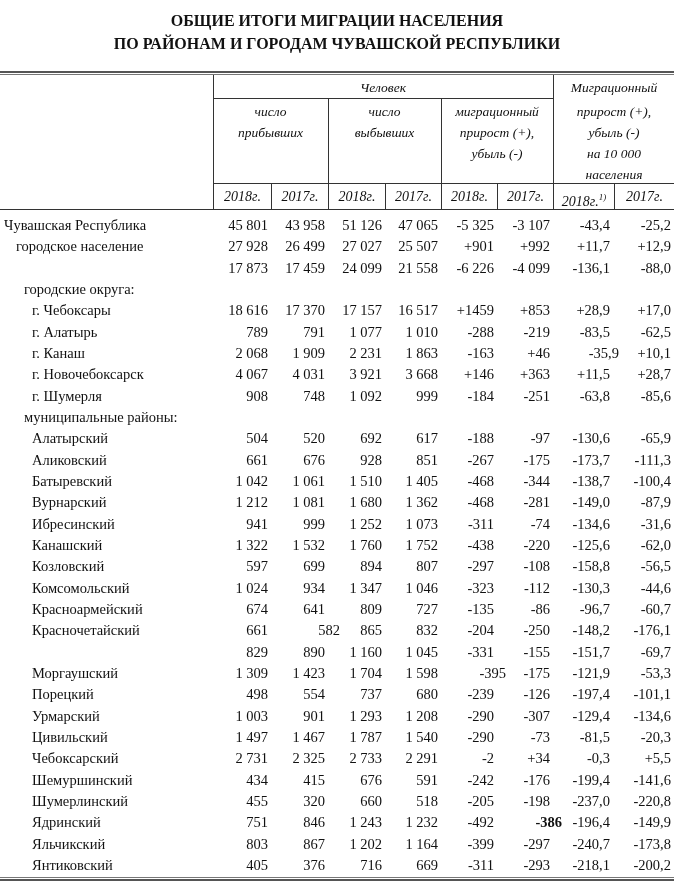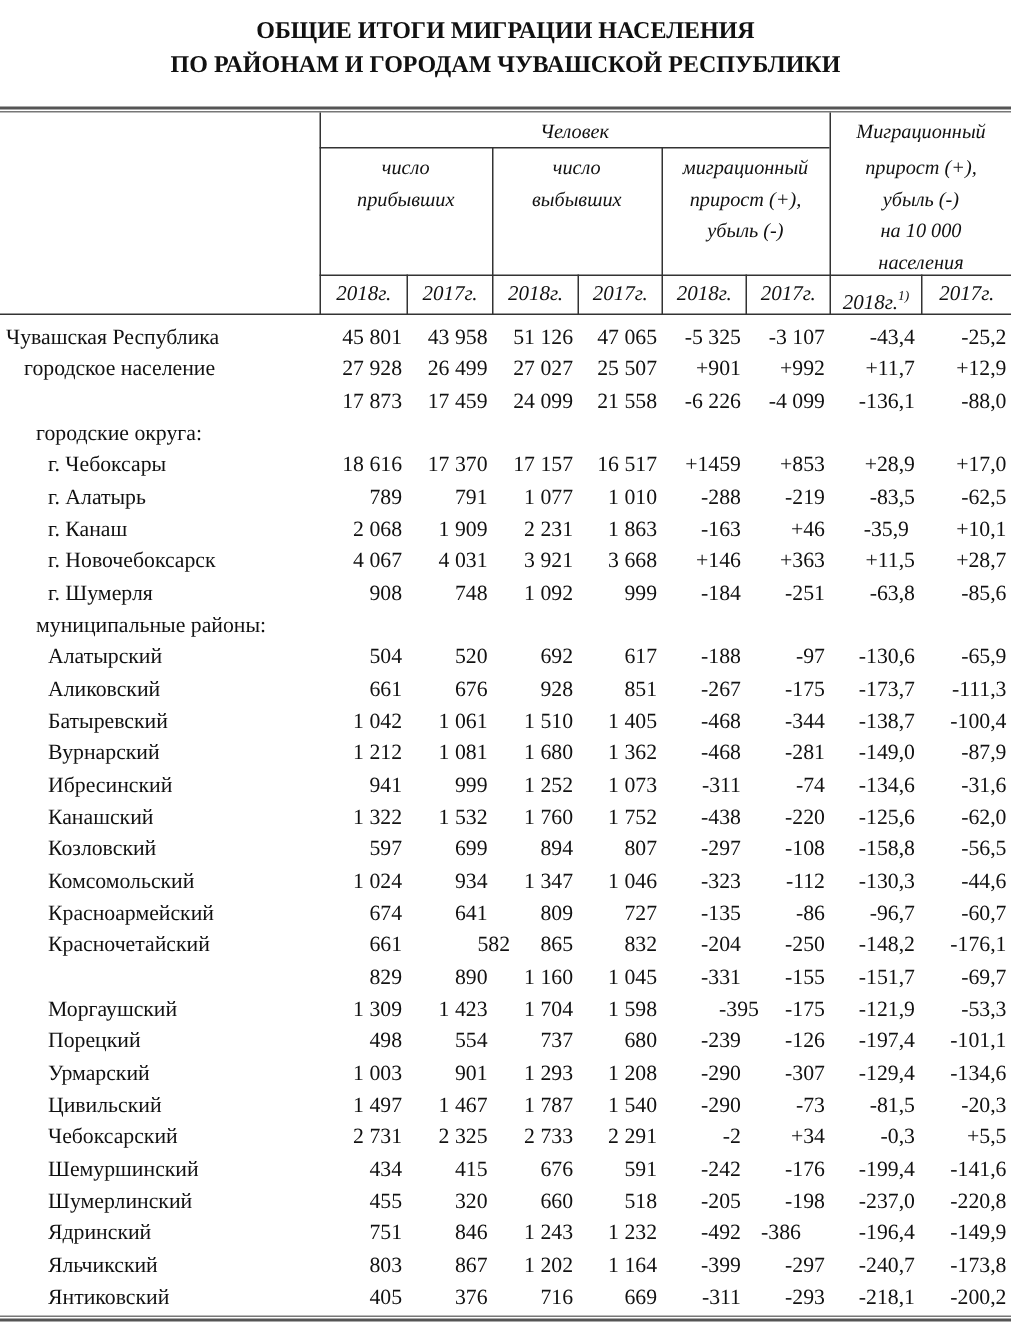--- a/index.html
+++ b/index.html
@@ -146,21 +146,21 @@
         <span class="num" style="right: 3px;">-62,5</span>
       </div>
       <div class="row" style="top: 342.98px;">
         <span class="label" style="left: 32px;">г. Канаш</span>
         <span class="num" style="right: 406px;">2 068</span>
         <span class="num" style="right: 349px;">1 909</span>
         <span class="num" style="right: 292px;">2 231</span>
         <span class="num" style="right: 236px;">1 863</span>
         <span class="num" style="right: 180px;">-163</span>
         <span class="num" style="right: 124px;">+46</span>
-        <span class="num" style="right: 68px;">-35,9</span>
+        <span class="num" style="right: 55px;">-35,9</span>
         <span class="num" style="right: 3px;">+10,1</span>
       </div>
       <div class="row" style="top: 364.31px;">
         <span class="label" style="left: 32px;">г. Новочебоксарск</span>
         <span class="num" style="right: 406px;">4 067</span>
         <span class="num" style="right: 349px;">4 031</span>
         <span class="num" style="right: 292px;">3 921</span>
         <span class="num" style="right: 236px;">3 668</span>
         <span class="num" style="right: 180px;">+146</span>
         <span class="num" style="right: 124px;">+363</span>
@@ -386,21 +386,21 @@
         <span class="num" style="right: 64px;">-237,0</span>
         <span class="num" style="right: 3px;">-220,8</span>
       </div>
       <div class="row" style="top: 812.24px;">
         <span class="label" style="left: 32px;">Ядринский</span>
         <span class="num" style="right: 406px;">751</span>
         <span class="num" style="right: 349px;">846</span>
         <span class="num" style="right: 292px;">1 243</span>
         <span class="num" style="right: 236px;">1 232</span>
         <span class="num" style="right: 180px;">-492</span>
-        <span class="num" style="right: 140px;">-386</span>
+        <span class="num" style="right: 112px; font-weight: bold;">-386</span>
         <span class="num" style="right: 64px;">-196,4</span>
         <span class="num" style="right: 3px;">-149,9</span>
       </div>
       <div class="row" style="top: 833.57px;">
         <span class="label" style="left: 32px;">Яльчикский</span>
         <span class="num" style="right: 406px;">803</span>
         <span class="num" style="right: 349px;">867</span>
         <span class="num" style="right: 292px;">1 202</span>
         <span class="num" style="right: 236px;">1 164</span>
         <span class="num" style="right: 180px;">-399</span>

